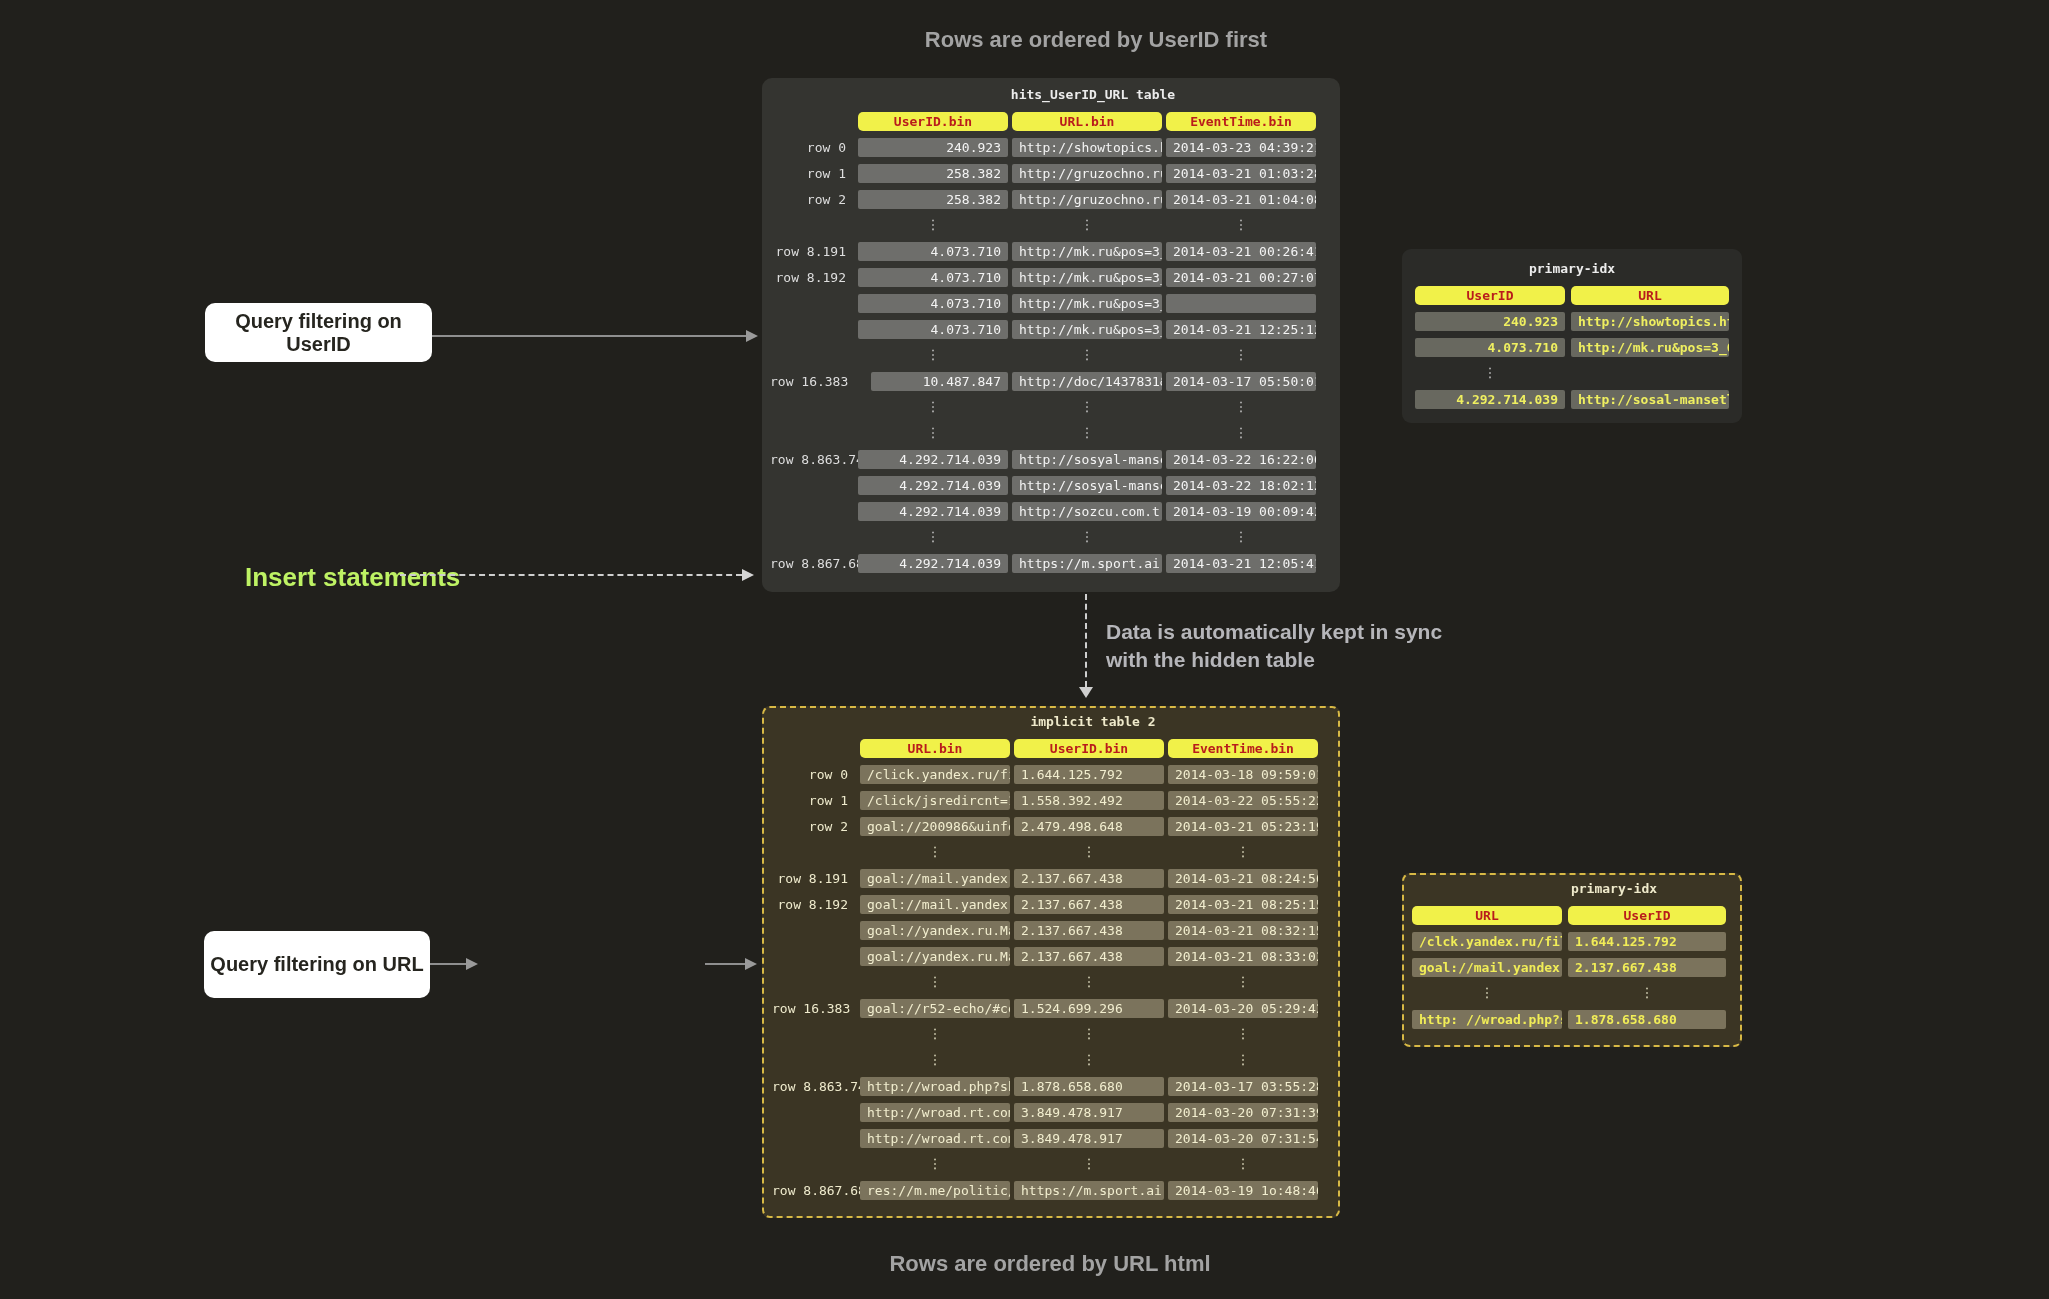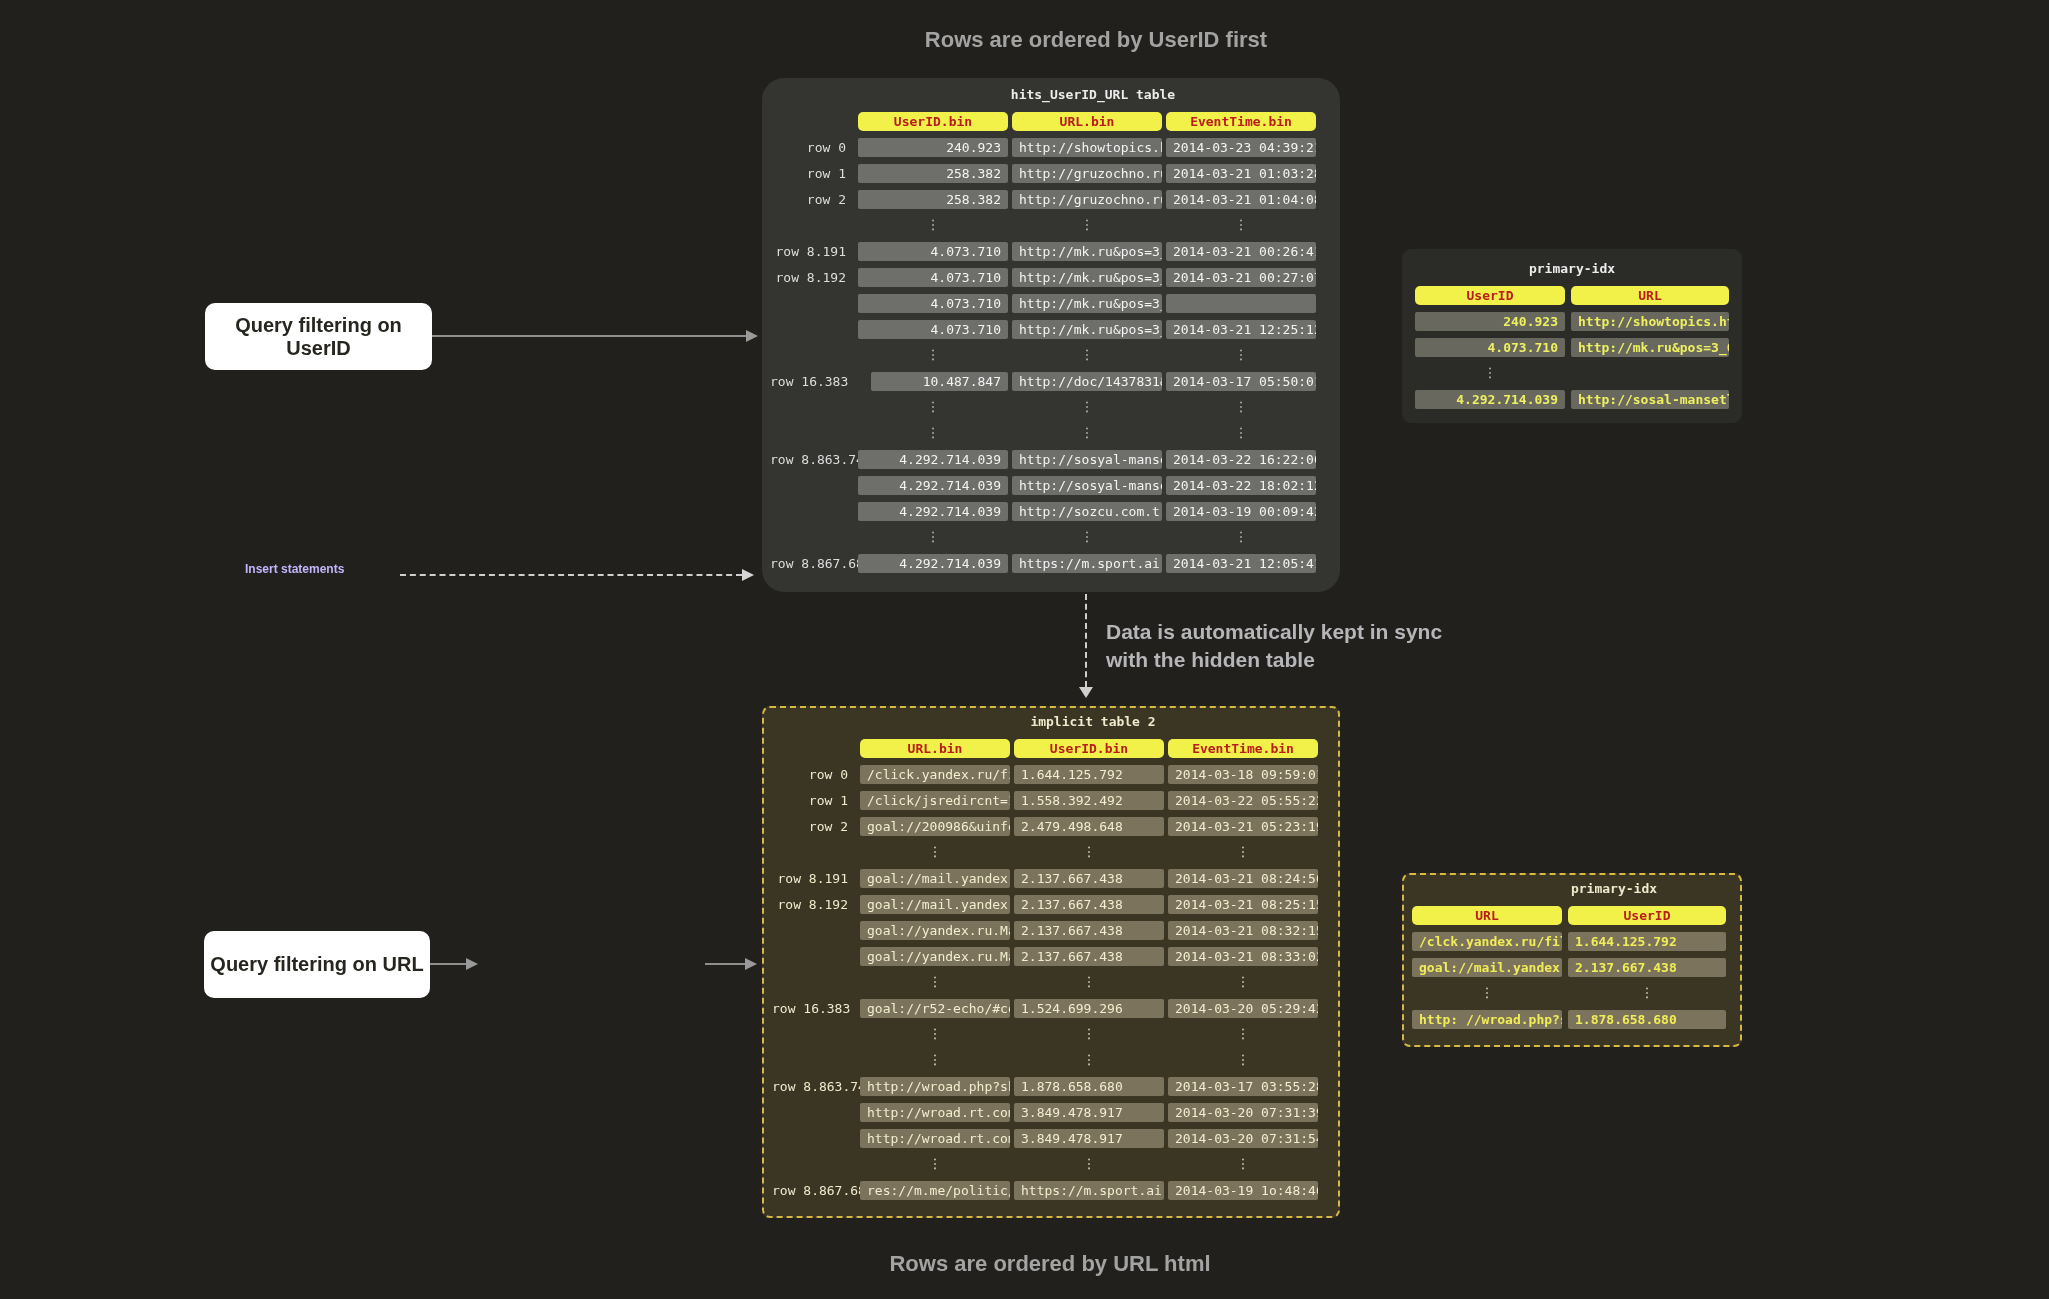--- a/index.html
+++ b/index.html
@@ -4,21 +4,21 @@
 <style>
   html,body{margin:0;padding:0;background:#21201c;}
   .canvas{position:relative;width:2049px;height:1299px;background:#21201c;overflow:hidden;
           font-family:"Liberation Sans",sans-serif;}
 
   .caption{position:absolute;transform:translateX(-50%);color:#a3a3a3;font-weight:bold;
            font-size:22px;white-space:nowrap;}
 
   
   .tbl{position:absolute;box-sizing:border-box;}
-  .panel-dark{background:#343430;border-radius:22px;padding:9px 8px 12px 8px;}
+  .panel-dark{background:#343430;border-radius:10px;padding:9px 8px 12px 8px;}
   .panel-darker{background:#2b2b28;border-radius:9px;padding:12px 13px 14px 13px;}
   .panel-olive{background:#3b3524;border:2px dashed #d8b945;border-radius:8px;padding:6px 8px 10px 8px;}
 
   .tbl-title{font-family:"DejaVu Sans Mono",monospace;font-size:13px;font-weight:bold;
              text-align:center;height:16px;line-height:16px;margin-bottom:9px;}
   .panel-dark .tbl-title{color:#ececec;margin-left:84px;}
   .panel-darker .tbl-title{color:#ececec;}
   .panel-olive .tbl-title{color:#efeacb;margin-left:84px;}
 
   .tbl-grid{display:grid;grid-auto-rows:19px;row-gap:7px;}
@@ -46,21 +46,21 @@
 
   .theme-olive-idx .cell{background:#7b735c;color:#f1ed57;font-weight:bold;}
   .theme-olive-idx .dots{color:#e6e2c6;}
 
   
   .white-box{position:absolute;background:#ffffff;border-radius:10px;color:#26251f;font-weight:bold;
              font-size:20px;display:flex;align-items:center;justify-content:center;text-align:center;}
   .yellow-box{position:absolute;background:#f1f149;border-radius:10px;color:#26251f;font-weight:bold;
               font-size:20px;display:flex;flex-direction:column;align-items:center;justify-content:center;
               line-height:26px;text-align:center;}
-  .gray-label{position:absolute;color:#c4b5fd;font-weight:bold;font-size:12px;white-space:nowrap;}
+  .gray-label{position:absolute;color:#bef264;font-weight:bold;font-size:26px;white-space:nowrap;}
   .sync-note{position:absolute;color:#b6b6ba;font-weight:bold;font-size:21px;line-height:28px;}
 
   
   .hline{position:absolute;height:0;border-top:2px solid #8f8f8f;}
   .hline.dashed{border-top:2px dashed #cfcfcf;}
   .vline{position:absolute;width:0;border-left:2px dashed #cfcfcf;}
   .head-right{position:absolute;width:0;height:0;border-top:6px solid transparent;
               border-bottom:6px solid transparent;border-left:12px solid #9a9a9a;}
   .head-right.light{border-left-color:#d5d5d5;}
   .head-down{position:absolute;width:0;height:0;border-left:7px solid transparent;
@@ -255,21 +255,21 @@
         <div class="cell" style="text-align: left;">1.644.125.792</div>
         <div class="cell" style="text-align: right;">goal://mail.yandex.ru/Ma...</div>
         <div class="cell" style="text-align: left;">2.137.667.438</div>
         <div class="dots">⋮</div>
         <div class="dots">⋮</div>
         <div class="cell" style="text-align: right;">http: //wroad.php?show/7...</div>
         <div class="cell" style="text-align: left;">1.878.658.680</div>
       </div>
   </div>
 
-  <div class="white-box" style="left:205px;top:303px;width:227px;height:67px;">
+  <div class="white-box" style="left:205px;top:303px;width:227px;height:59px;">
     <span>Query filtering on UserID</span>
   </div>
   <div class="hline" style="left:432px;top:335px;width:314px;"></div>
   <div class="head-right" style="left:746px;top:330px;"></div>
 
   <div class="gray-label" style="left:245px;top:562px;">Insert statements</div>
   <div class="hline dashed" style="left:400px;top:574px;width:342px;"></div>
   <div class="head-right light" style="left:742px;top:569px;"></div>
 
   <div class="white-box" style="left:204px;top:931px;width:226px;height:67px;">

